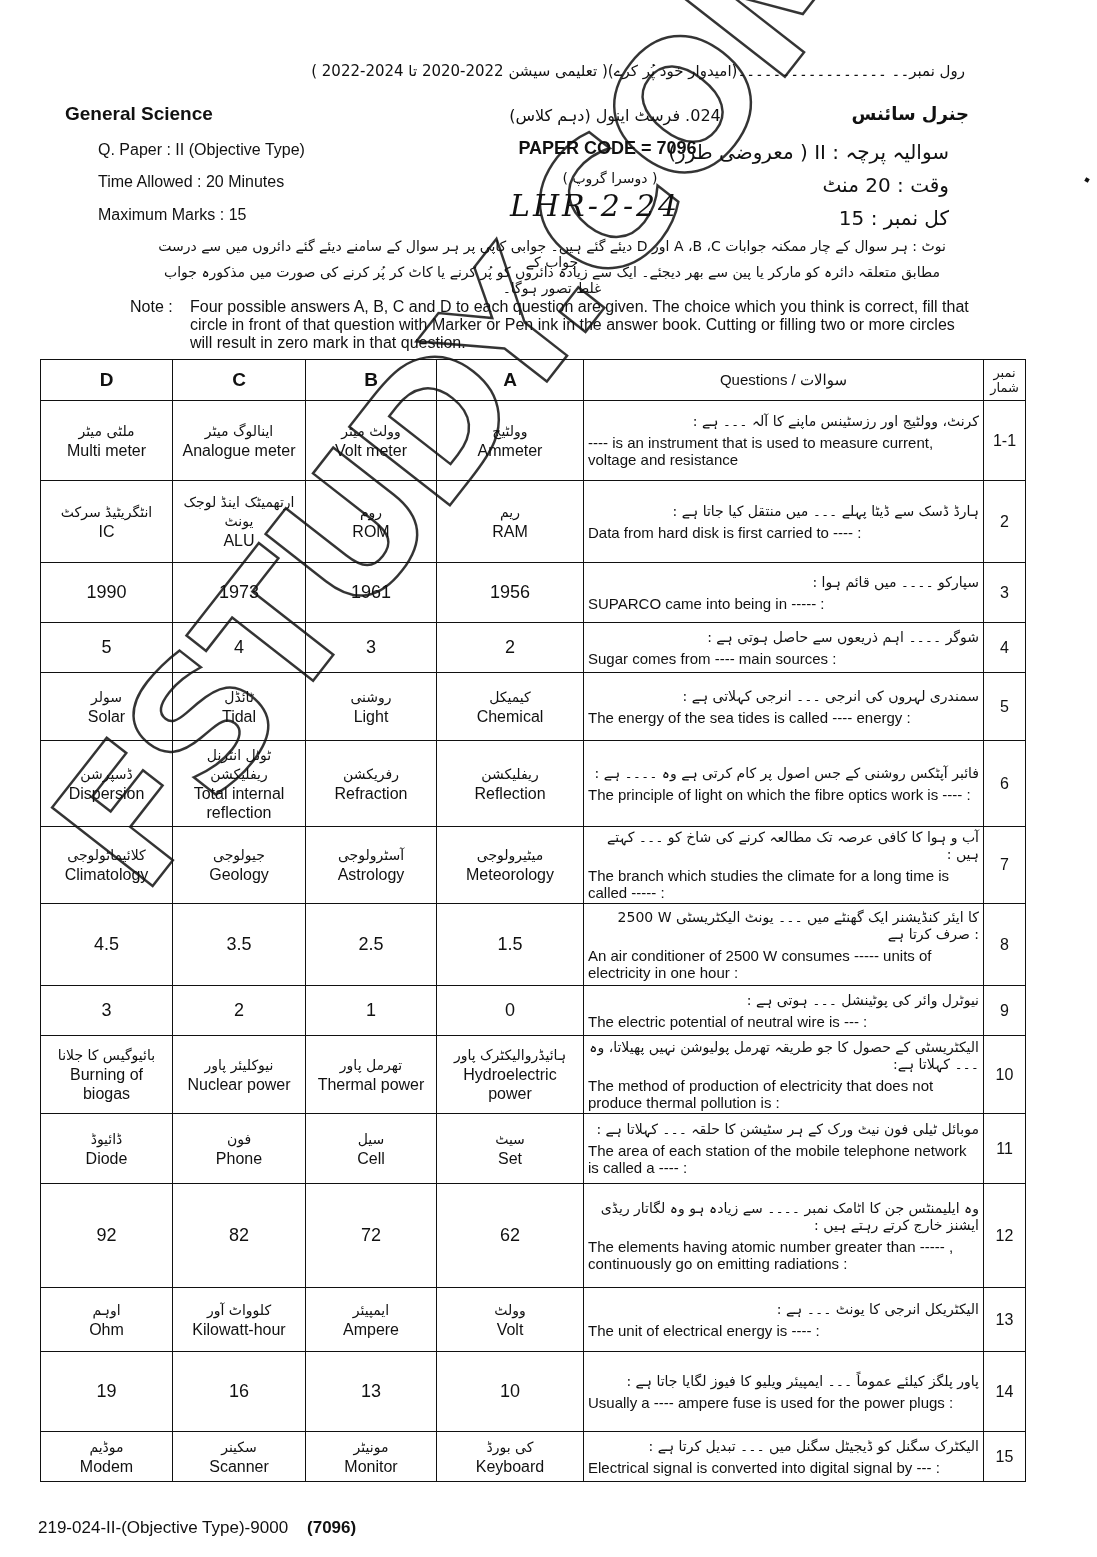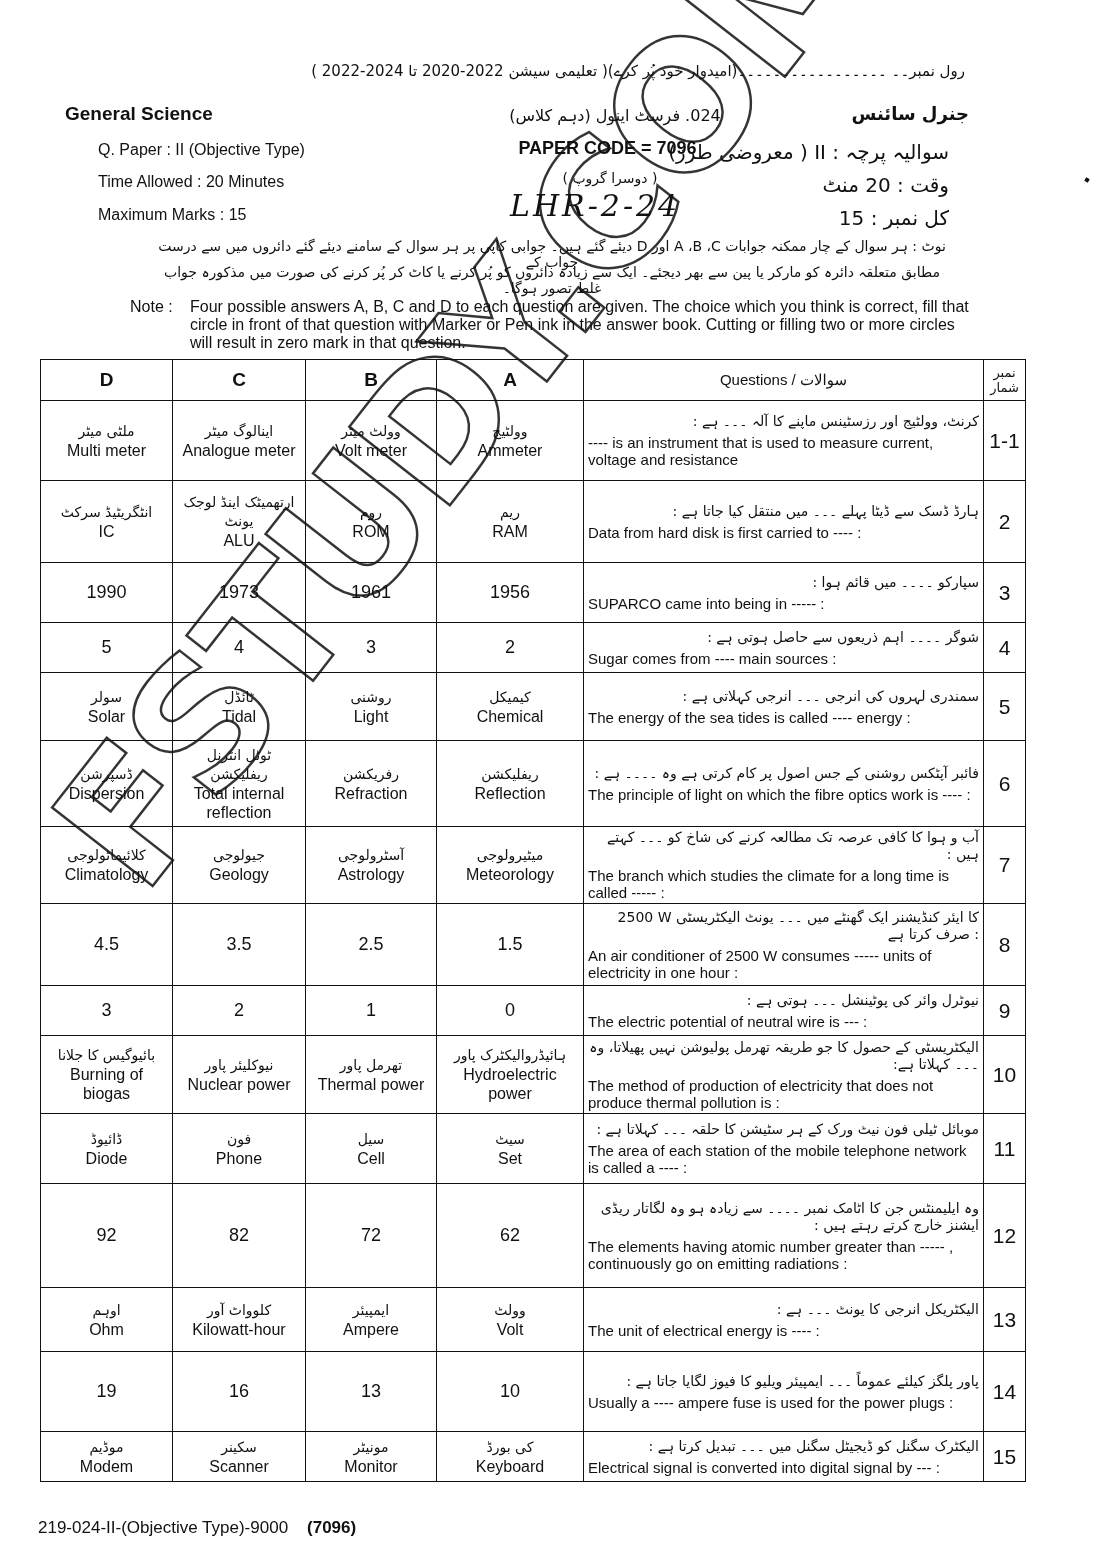--- a/index.html
+++ b/index.html
@@ -20,21 +20,21 @@
   .note-en .lbl { position:absolute; left:0; top:0; }
   .note-en .txt { margin-left:60px; }
   table.q { position:absolute; left:40px; top:359px; width:985px; border-collapse:collapse; table-layout:fixed; }
   table.q td, table.q th { border:1.5px solid #111; padding:2px 4px; vertical-align:middle; }
   table.q th { height:36px; font-size:19px; font-weight:bold; text-align:center; }
   table.q td.opt { text-align:center; font-size:16px; line-height:19px; }
   table.q td.opt .u { display:block; font-size:14px; }
   table.q td.opt.big { font-size:18px; }
   table.q td.ques { font-size:15px; line-height:17px; text-align:left; }
   table.q td.ques .u { display:block; text-align:right; font-size:14px; margin-bottom:4px; }
-  table.q td.num { text-align:center; font-size:21px; }
+  table.q td.num { text-align:center; font-size:16px; }
   table.q th.qh { font-size:15px; font-weight:normal; }
   table.q th.nh { font-size:13px; font-weight:normal;margin-left:36px; }
   .footer { left:38px; top:1518px; font-size:17px; }
   .footer b { font-weight:bold; }
   .watermark { position:absolute; left:95px; top:760px; width:1050px; transform:rotate(-52deg); transform-origin:left center;
                font-family:"DejaVu Sans", sans-serif; font-weight:bold; font-size:175px; letter-spacing:-6px; color:transparent;
                -webkit-text-stroke:2.5px #111; pointer-events:none; white-space:nowrap; opacity:0.85; }
   .dot { left:1085px; top:178px; width:4px; height:4px; background:#111; transform:rotate(30deg); }
 </style>
 </head>

